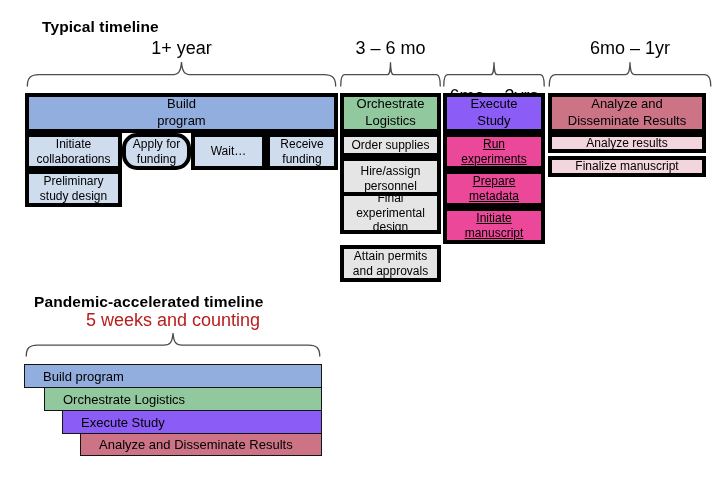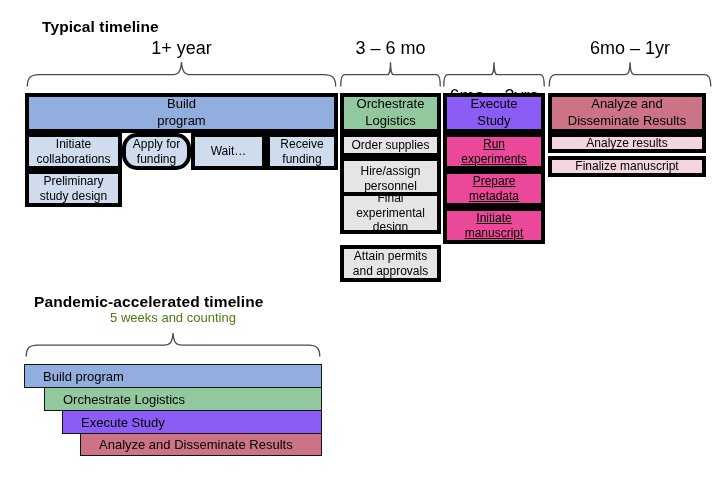--- a/index.html
+++ b/index.html
@@ -18,21 +18,21 @@
     font-weight: bold;
     letter-spacing: 0.1px;
     white-space: nowrap;
   }
   .duration {
     position: absolute;
     font-size: 18px;
     text-align: center;
     white-space: nowrap;
   }
-  .duration-red { color: #4d7c0f; font-size: 13px; }
+  .duration-red { color: #b91c1c; font-size: 18px; }
   .brace { position: absolute; overflow: visible; }
   .brace path {
     fill: none;
     stroke: #4d4d4d;
     stroke-width: 1.3;
     vector-effect: non-scaling-stroke;
     stroke-linecap: round;
   }
   .cell {
     position: absolute;

